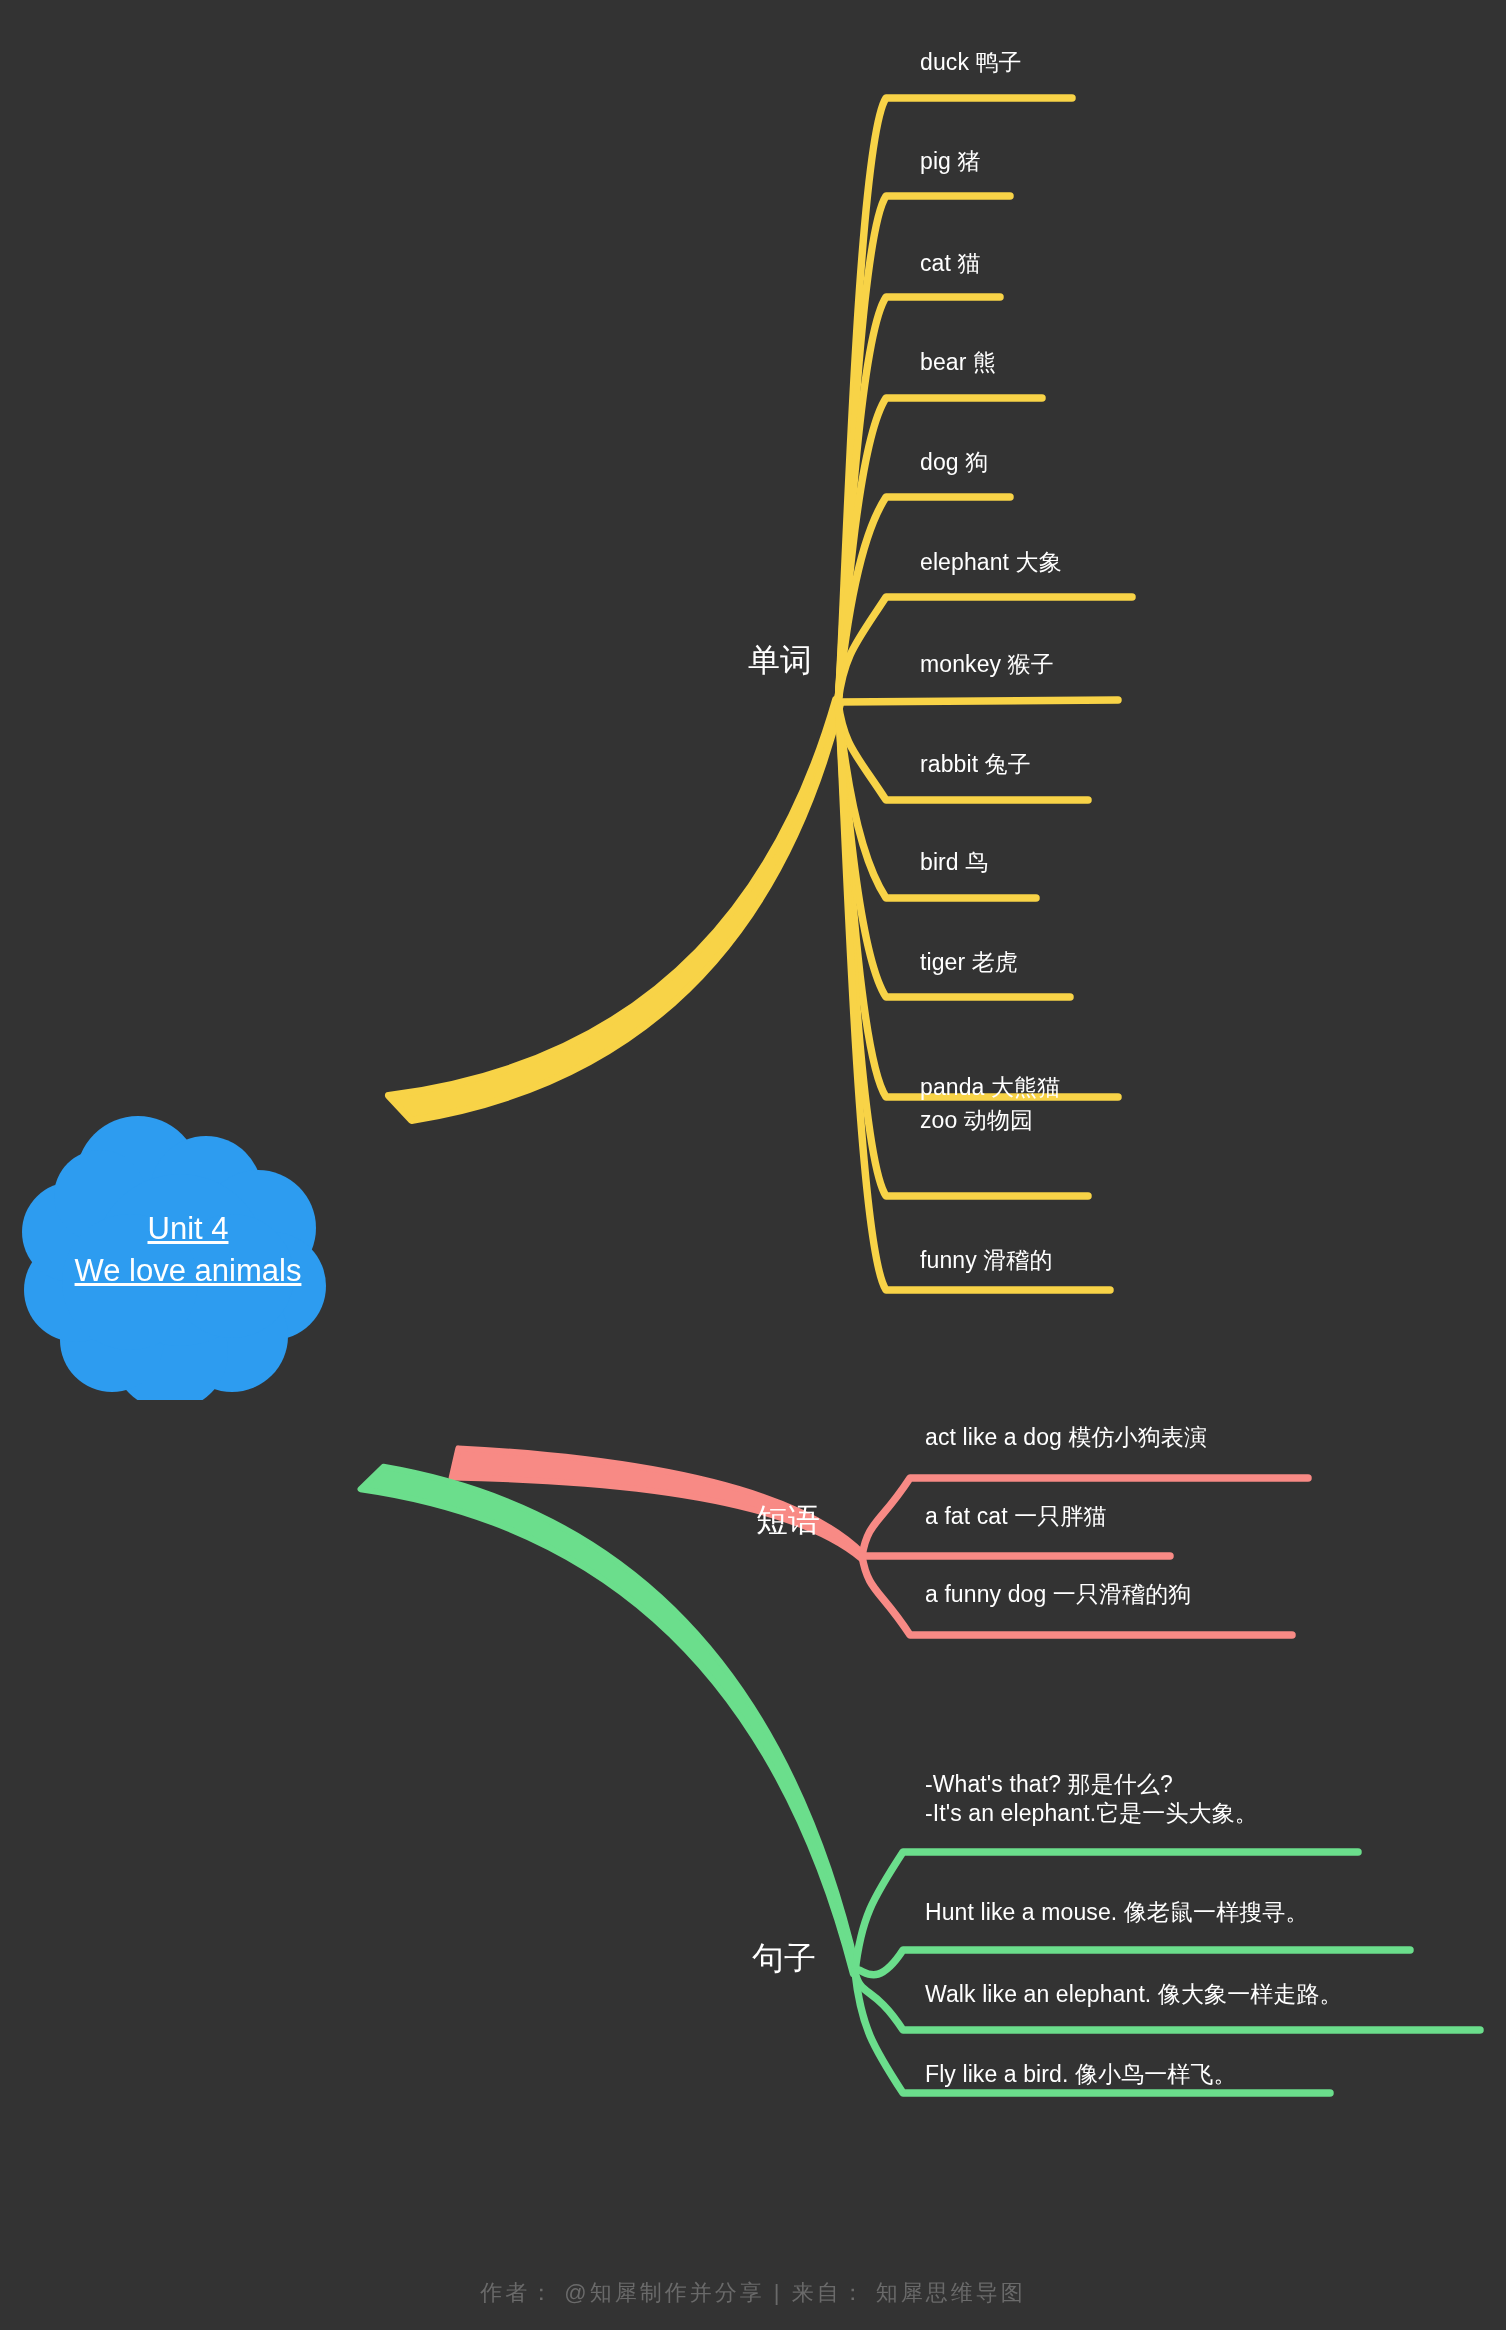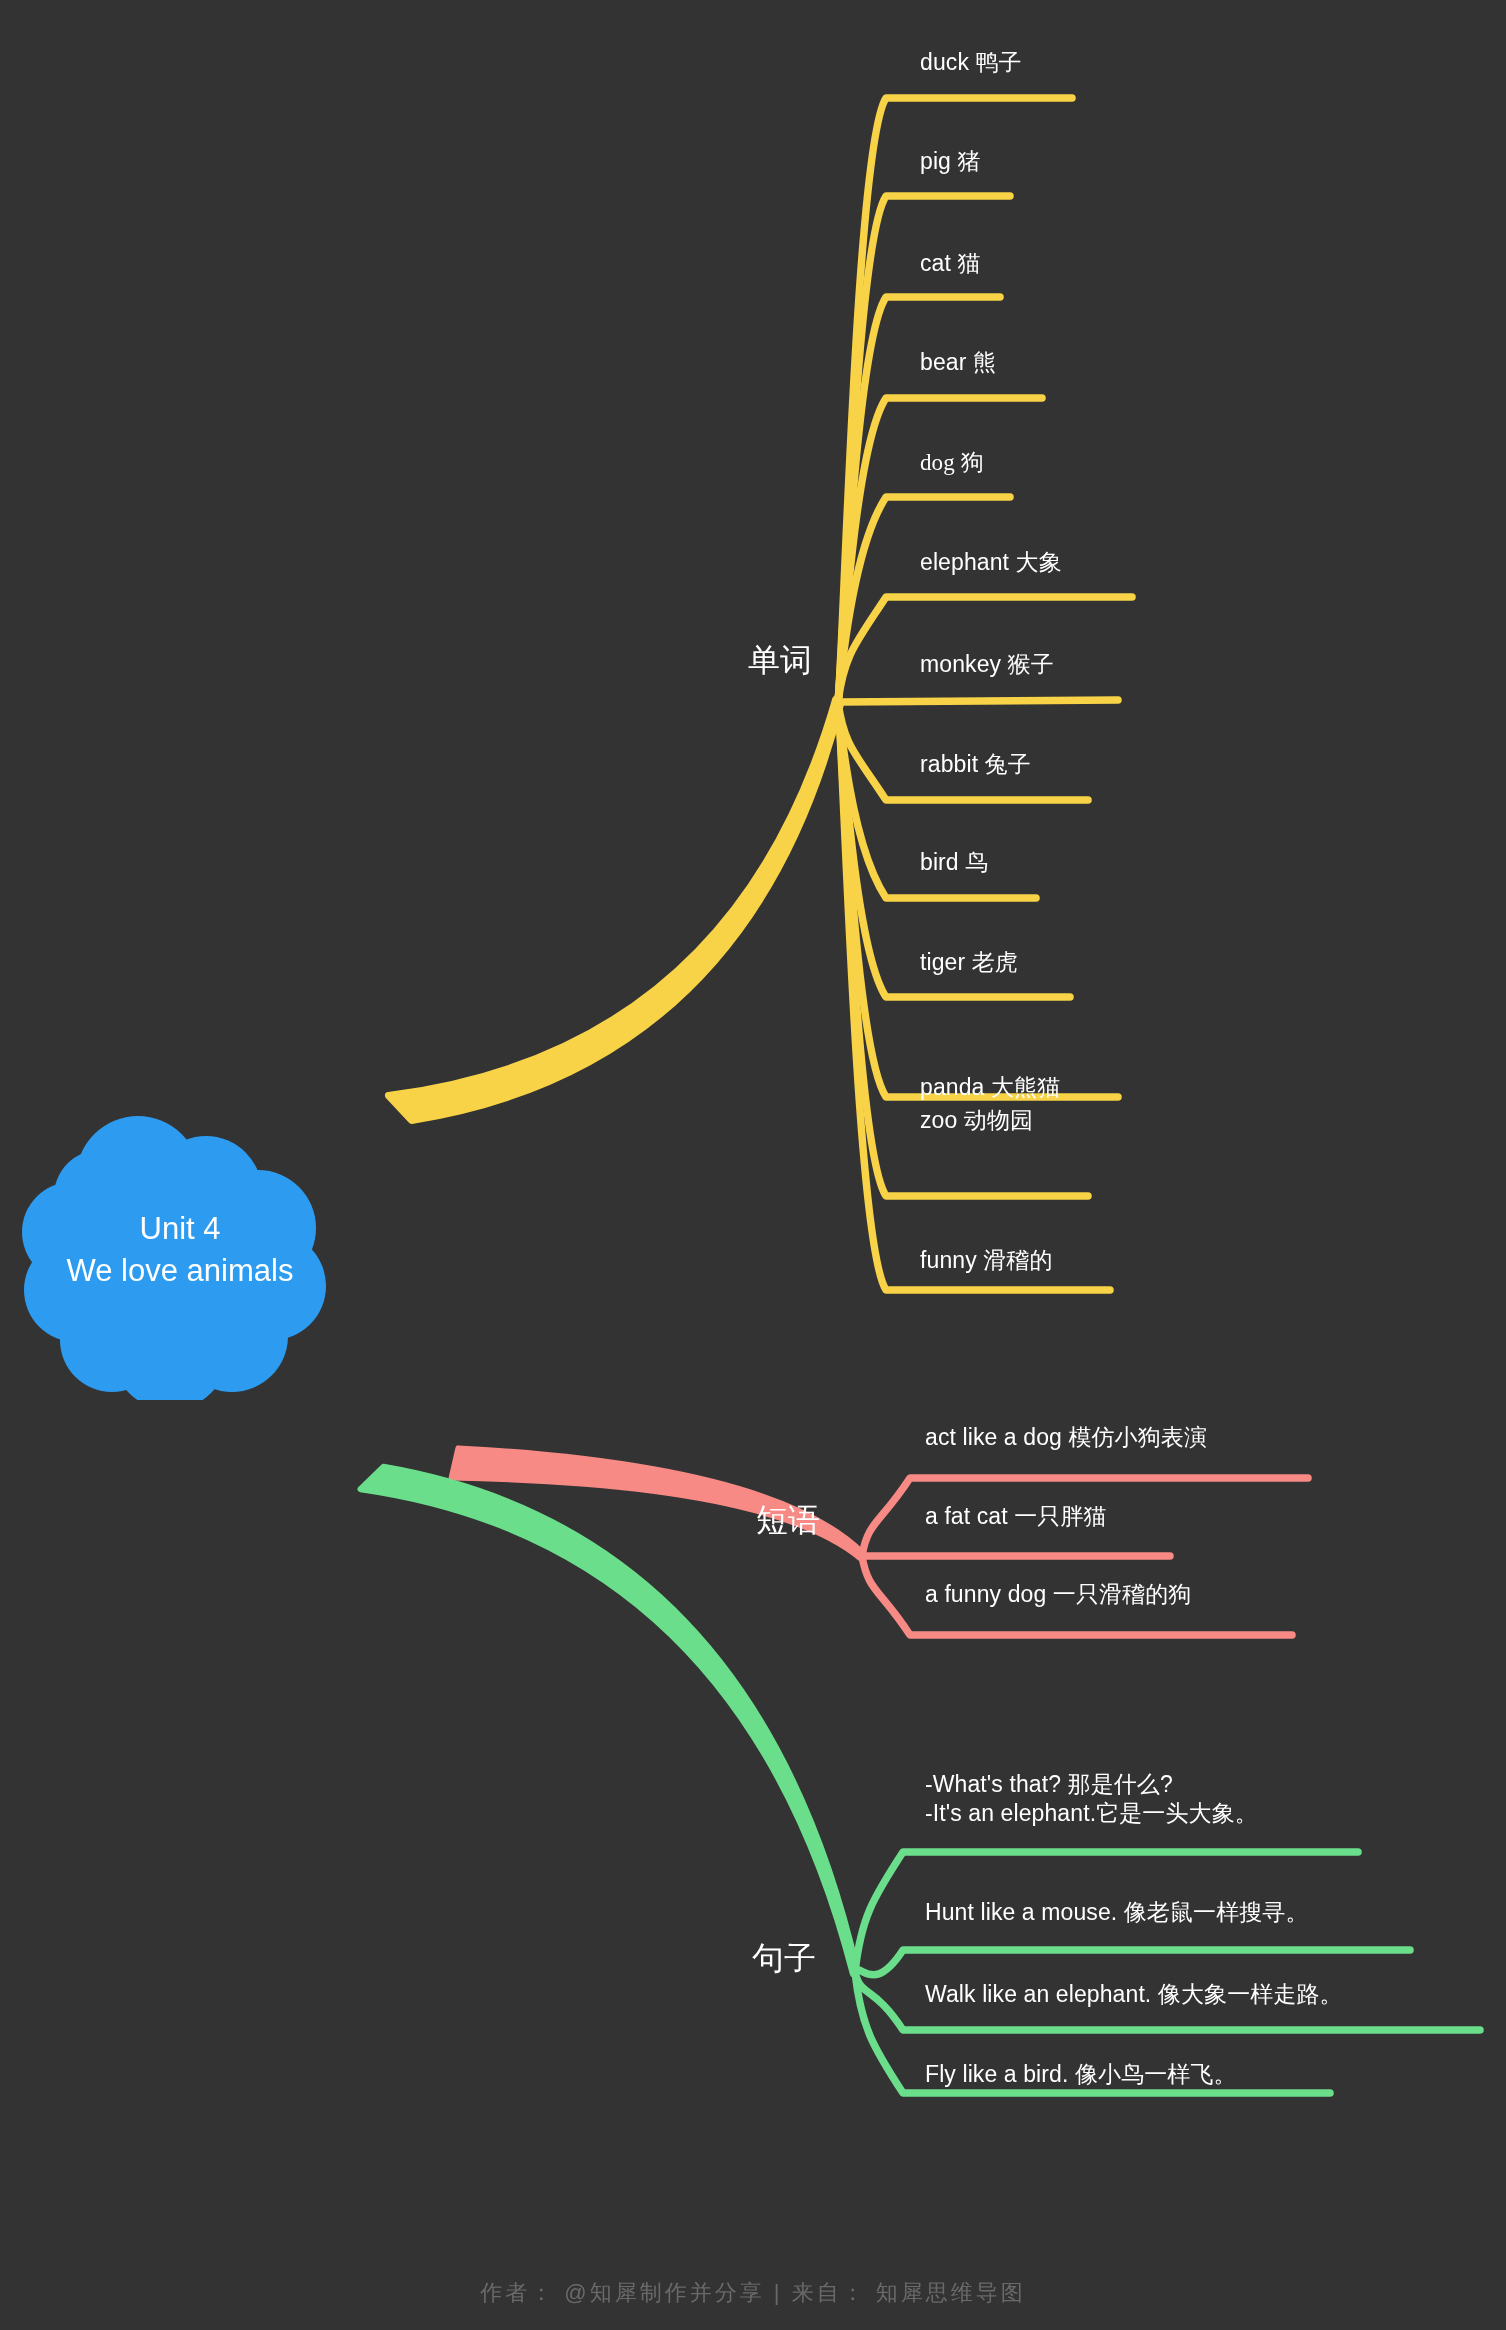--- a/index.html
+++ b/index.html
@@ -24,25 +24,26 @@
   .branch-label { font-size:32px; }
 
   
   #central-node {
     position:absolute;
     left:20px; top:1100px;
     width:320px; height:300px;
   }
   #central-node .cloud-text {
     position:absolute;
-    left:0; top:0; width:320px; height:300px;
+    left:8px; top:0; width:320px; height:300px;
     display:flex; flex-direction:column;
     align-items:center; justify-content:center;
     color:#ffffff; font-size:31px; line-height:1.35;
     text-align:center;
+    text-decoration:underline;
   }
 
   
   #footer {
     position:absolute;
     left:0; right:0; bottom:22px;
     text-align:center;
   }
   #footer .credit {
     color:#6a6a6a;
@@ -113,21 +114,21 @@
       <span>We love animals</span>
     </div>
   </div>
 
   <div id="labels">
       <div class="node-label branch-label" style="left: 748px; top: 640px;">单词</div>
       <div class="node-label leaf-label" style="left: 920px; top: 48px;">duck 鸭子</div>
       <div class="node-label leaf-label" style="left: 920px; top: 147px;">pig 猪</div>
       <div class="node-label leaf-label" style="left: 920px; top: 249px;">cat 猫</div>
       <div class="node-label leaf-label" style="left: 920px; top: 348px;">bear 熊</div>
-      <div class="node-label leaf-label" style="left: 920px; top: 448px; font-family: Liberation Serif, serif;">dog 狗</div>
+      <div class="node-label leaf-label" style="left: 920px; top: 448px;">dog 狗</div>
       <div class="node-label leaf-label" style="left: 920px; top: 548px;">elephant 大象</div>
       <div class="node-label leaf-label" style="left: 920px; top: 650px;">monkey 猴子</div>
       <div class="node-label leaf-label" style="left: 920px; top: 750px;">rabbit 兔子</div>
       <div class="node-label leaf-label" style="left: 920px; top: 848px;">bird 鸟</div>
       <div class="node-label leaf-label" style="left: 920px; top: 948px;">tiger 老虎</div>
       <div class="node-label leaf-label" style="left: 920px; top: 1048px; margin-top: 25px;">panda 大熊猫</div>
       <div class="node-label leaf-label" style="left: 920px; top: 1106px;">zoo 动物园</div>
       <div class="node-label leaf-label" style="left: 920px; top: 1246px;">funny 滑稽的</div>
       <div class="node-label branch-label" style="left: 756px; top: 1500px;">短语</div>
       <div class="node-label leaf-label" style="left: 925px; top: 1423px;">act like a dog 模仿小狗表演</div>

